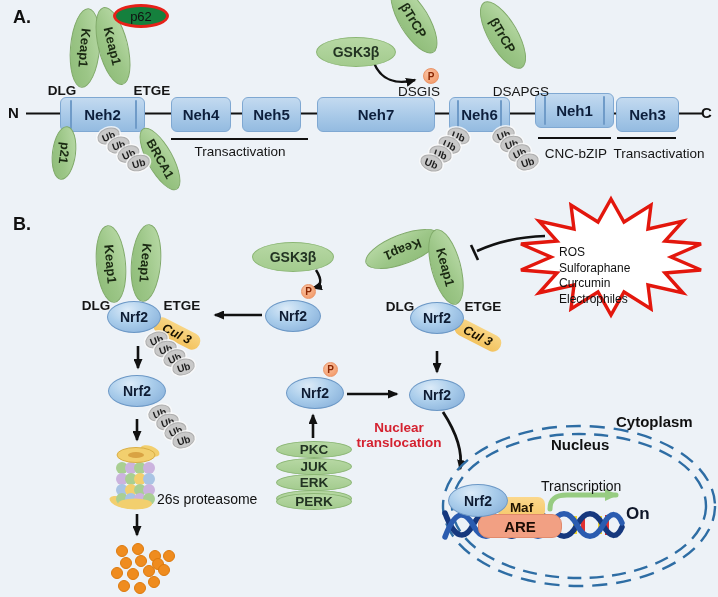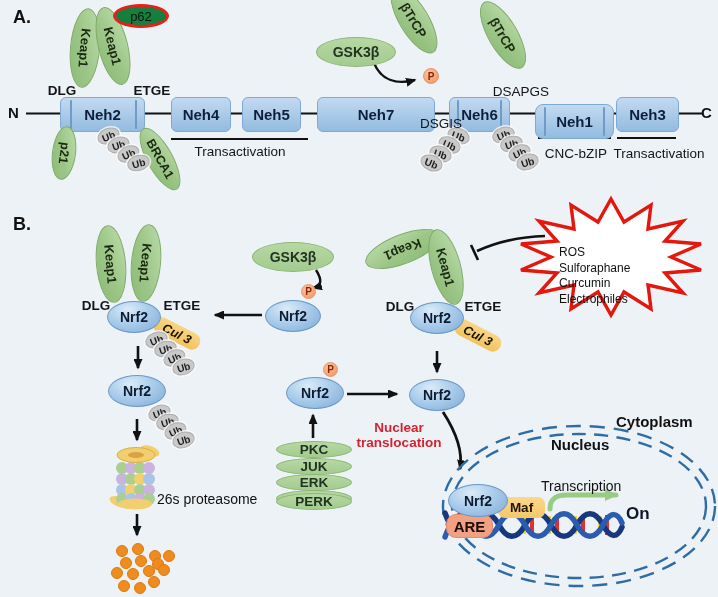--- a/index.html
+++ b/index.html
@@ -156,21 +156,21 @@
       <span>Neh5</span>
     </div>
   <div class="dom" style="left:317px;top:97px;width:116px;height:33px;">
       <span>Neh7</span>
     </div>
   <div class="dom" style="left:449px;top:97px;width:59px;height:33px;">
     <div class="divline" style="left:7px;"></div>
     <div class="divline" style="right:7px;"></div>
     <span>Neh6</span>
     </div>
-  <div class="dom" style="left:535px;top:104px;width:77px;height:33px;border-radius:8px;">
+  <div class="dom" style="left:535px;top:93px;width:77px;height:33px;">
     <div class="divline" style="left:8px;"></div>
     <div class="divline" style="right:8px;"></div>
     <span>Neh1</span>
     </div>
   <div class="dom" style="left:616px;top:97px;width:61px;height:33px;">
       <span>Neh3</span>
     </div>
 
   <div class="el ell green" style="left:37px;top:141px;width:54px;height:24px;font-size:12.5px;transform:rotate(97deg);">
       <span>p21</span>
@@ -184,21 +184,21 @@
   <div class="el ell green" style="left:376px;top:5px;width:76px;height:30px;font-size:13px;transform:rotate(59deg);">
       <span>βTrCP</span>
     </div>
   <div class="el ell green" style="left:465px;top:20px;width:76px;height:30px;font-size:13px;transform:rotate(60deg);">
       <span>βTrCP</span>
     </div>
   <div class="el pcirc" style="left:423px;top:68px;width:16px;height:16px;">
       <span>P</span>
     </div>
 
-  <div class="lbl site" style="left:412px;top:84px;width:58px;margin-top:32px;">DSGIS</div>
+  <div class="lbl site" style="left:390px;top:84px;width:58px;">DSGIS</div>
   <div class="lbl site" style="left:487px;top:84px;width:68px;">DSAPGS</div>
 
   <div class="ub" style="left:97px;top:128px;transform:rotate(-22deg);">
       <span>Ub</span>
     </div>
   <div class="ub" style="left:107px;top:137px;transform:rotate(-18deg);">
       <span>Ub</span>
     </div>
   <div class="ub" style="left:117px;top:146px;transform:rotate(-24deg);">
       <span>Ub</span>
@@ -346,20 +346,20 @@
   </div>
 
   <div class="lbl bold" style="left:616px;top:413px;font-size:15px;">Cytoplasm</div>
   <div class="lbl bold" style="left:551px;top:436px;font-size:15px;">Nucleus</div>
   <div class="lbl" style="left:541px;top:478px;width:90px;font-size:14px;">Transcription</div>
   <div class="lbl bold" style="left:626px;top:504px;font-size:17px;color:#0f172a;">On</div>
 
   <div class="el" style="left:498px;top:497px;width:47px;height:21px;background:linear-gradient(180deg,#fbd88c,#f6c76a);border-radius:7px;font-size:13.5px;font-weight:600;color:#201400;">
       <span>Maf</span>
     </div>
-  <div class="el" style="left:446px;top:514px;width:47px;height:24px;background:#f2a083;border:1px solid #e18a6c;border-radius:10px;font-size:15px;font-weight:600;color:#1c0c04;">
+  <div class="el" style="left:478px;top:514px;width:84px;height:24px;background:#f2a083;border:1px solid #e18a6c;border-radius:10px;font-size:15px;font-weight:600;color:#1c0c04;">
       <span>ARE</span>
     </div>
   <div class="el ell nrf2" style="left:448px;top:484px;width:60px;height:33px;z-index:3;">
       <span>Nrf2</span>
     </div>
 
 </div>
 
 </body></html>

